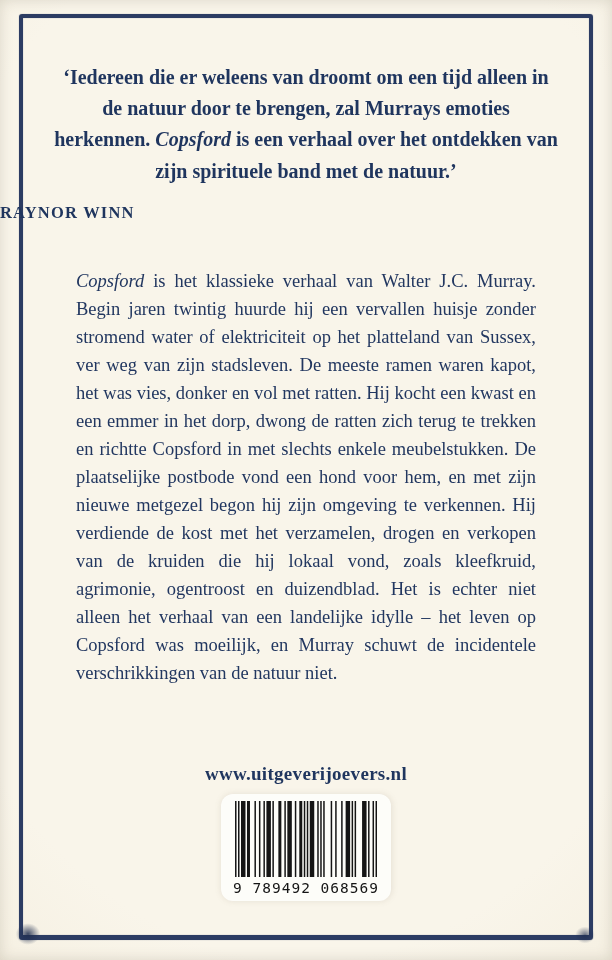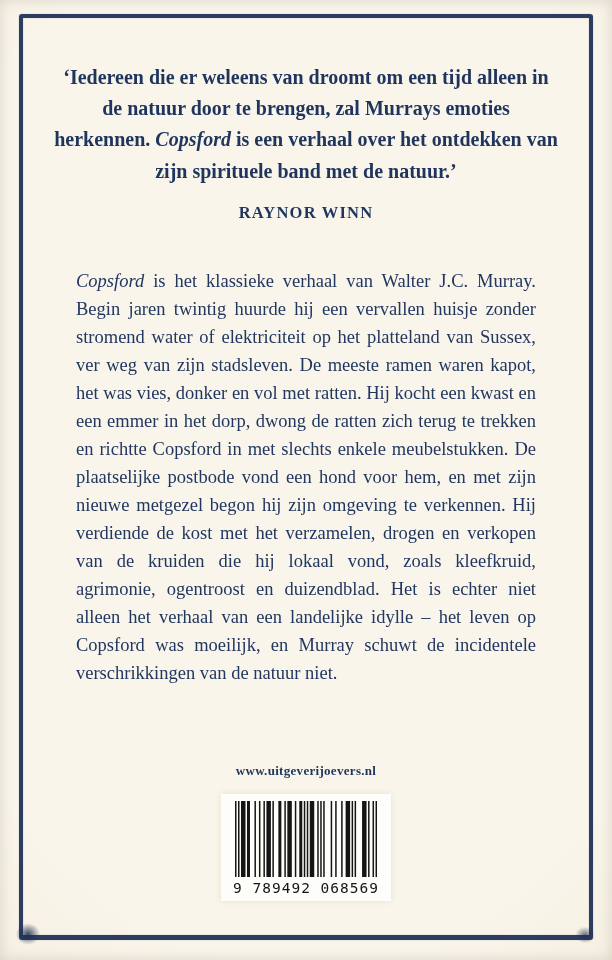--- a/index.html
+++ b/index.html
@@ -55,54 +55,54 @@
     margin: 0 auto;
     text-align: center;
     font-size: 20px;
     font-weight: 700;
     line-height: 1.56;
     color: #1f355e;
   }
   .quote i { font-style: italic; }
   .attribution {
     margin-top: 16px;
-    text-align: center;
     font-size: 16.5px;
     font-weight: 700;
     letter-spacing: 1.2px;
     color: #1f355e;
   }
   .synopsis {
     width: 460px;
     margin: 44px auto 0;
     text-align: justify;
     font-size: 18.5px;
     line-height: 28px;
     color: #223760;
     hyphens: auto;
   }
   .synopsis i { font-style: italic; }
   .website {
     position: absolute;
     top: 763px;
     left: 0; right: 0;
     text-align: center;
-    font-size: 13px;
+    font-size: 19px;
     font-weight: 700;
     letter-spacing: 0.3px;
     color: #1f355e;
   }
   .barcode-box {
     position: absolute;
     top: 794px;
     left: 50%;
     transform: translateX(-50%);
     background: #fdfdf9;
     padding: 7px 12px 5px;
     box-shadow: 0 0 6px rgba(120,110,85,0.15);
+    border-radius: 12px;
   }
   .barcode-svg {
     width: 142px;
     height: 76px;
     display: block;
     margin: 0 auto;
   }
   .barcode-digits {
     margin-top: 3px;
     text-align: center;

